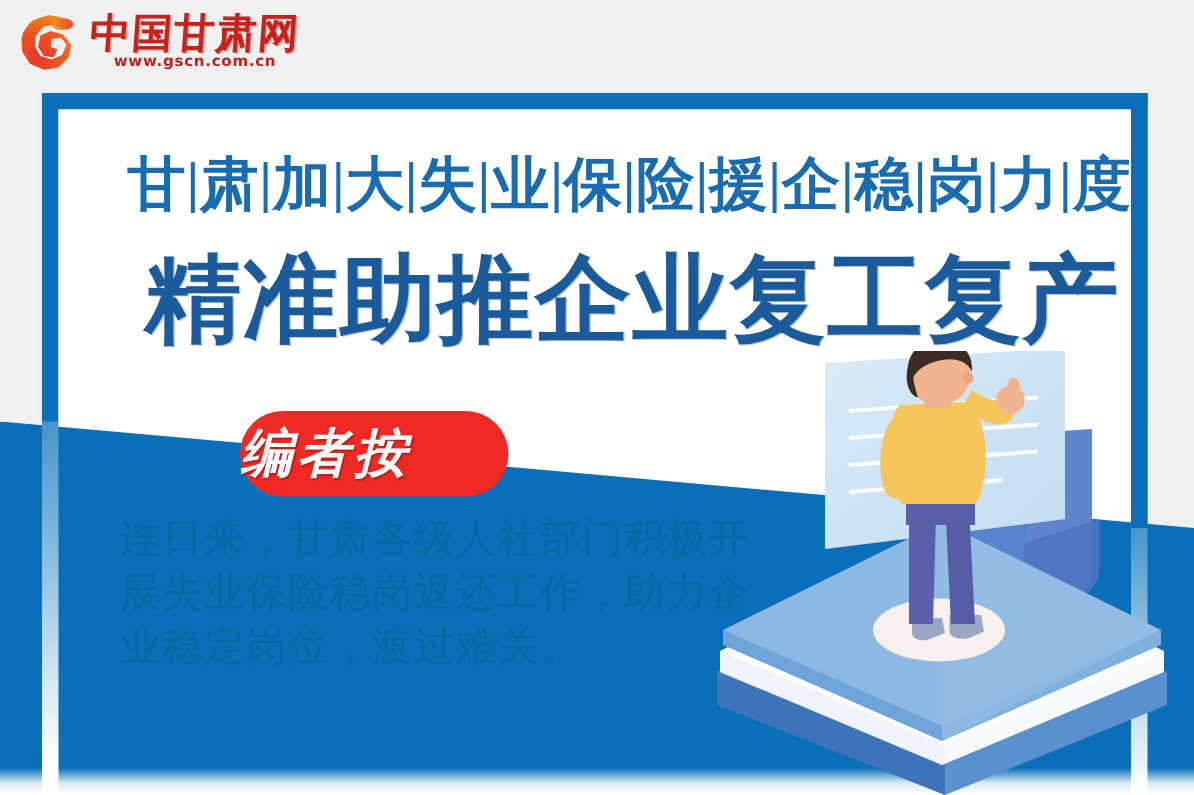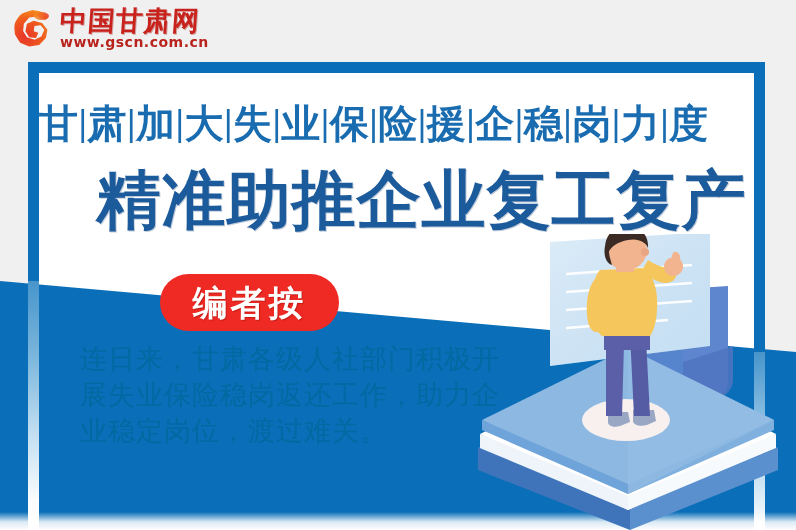--- a/index.html
+++ b/index.html
@@ -66,21 +66,21 @@
     font-size: 27px;
     font-weight: bold;
     font-family: "DejaVu Serif", "Liberation Serif", serif;
     color: #c8221c;
     letter-spacing: 1px;
     text-shadow: 1px 1px 0 rgba(160,20,15,.35);
     transform: skewX(-4deg);
   }
   .logo-url {
     margin-top: 1px;
-    font-size: 14px;
+    font-size: 10px;
     font-weight: bold;
     letter-spacing: .5px;
     color: #b8241d;
     font-family: "DejaVu Sans", sans-serif;
     text-align: center;
   }
 
   
   .frame {
     position: absolute;
@@ -149,21 +149,21 @@
     width: 11px; height: 178px;
     background: linear-gradient(180deg, rgba(130,185,222,.5) 0%, rgba(200,228,245,.8) 50%, #ffffff 100%);
     z-index: 22;
   }
 
   
   .sub-title {
     position: absolute;
     left: 39px; top: 104px;
     width: 715px;
-    text-align: left;
+    text-align: right;
     z-index: 30;
     font-family: "DejaVu Serif", "Liberation Serif", serif;
     font-weight: bold;
     font-size: 39px;
     line-height: 1;
     color: #1a6cb0;
     letter-spacing: 0px;
     white-space: nowrap;
   }
   .sub-title .sep {
@@ -196,21 +196,22 @@
   .badge {
     position: absolute;
     left: 160px; top: 274px;
     width: 179px;
     height: 57px;
     border-radius: 29px;
     background: #ef2a24;
     z-index: 32;
     display: flex;
     align-items: center;
-    justify-content: center;
+    justify-content: flex-start;
+    font-style: italic;
   }
   .badge-label {
     font-family: "DejaVu Serif", "Liberation Serif", serif;
     font-weight: bold;
     font-size: 35px;
     color: #ffffff;
     letter-spacing: 3px;
     line-height: 1;
     text-shadow: 1px 1px 1px rgba(140,10,8,.45);
   }

